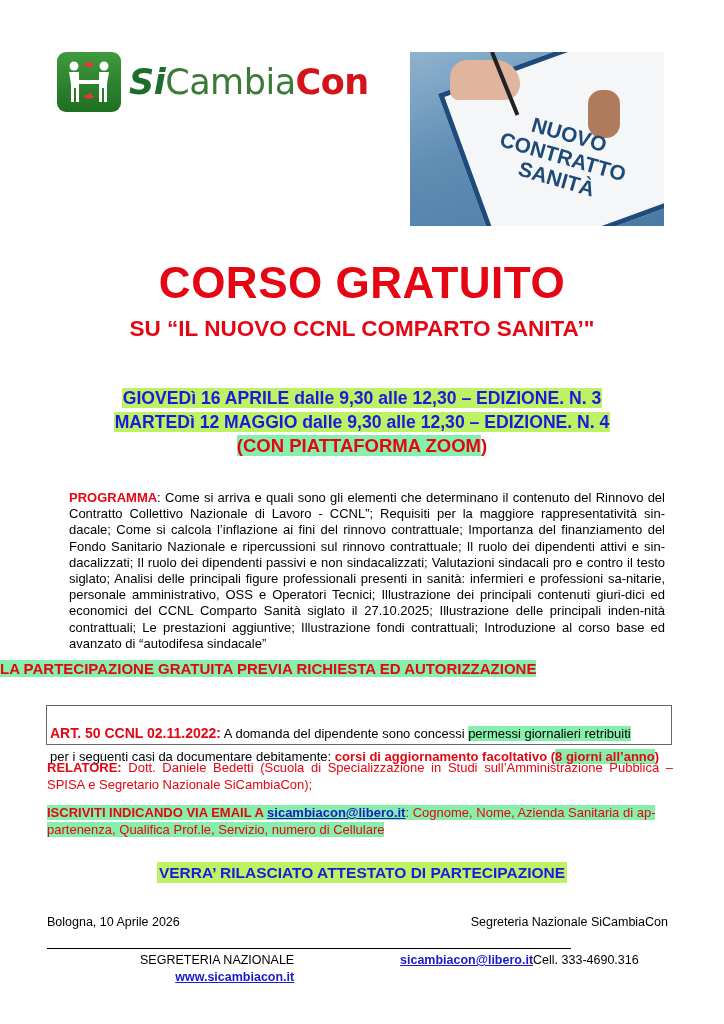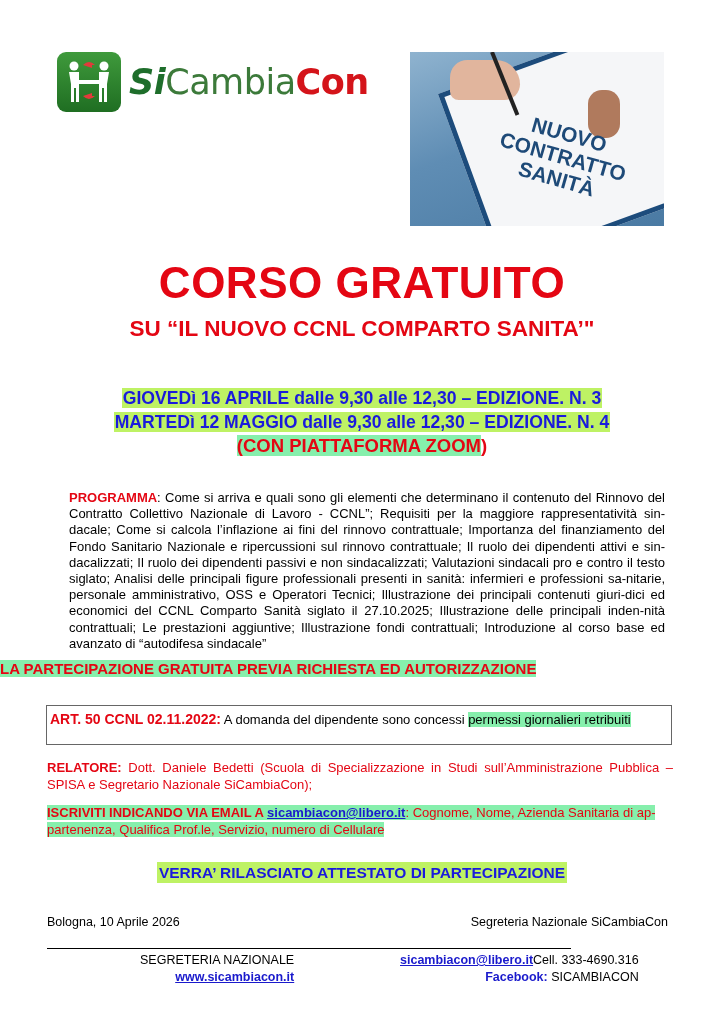--- a/index.html
+++ b/index.html
@@ -34,21 +34,21 @@
   
   .programma { left: 69px; top: 490px; width: 596px; font-size: 13px; line-height: 16.2px; text-align: justify; hyphens: none; }
   .red-b { color: #e40613; font-weight: bold; }
   .red { color: #e40613; }
 
   
   .partecipazione { left: 0; width: 724px; top: 660px; text-align: left; font-weight: bold; font-size: 15px; }
   .hl-yellow { background: #86efac; }
 
   
-  .art-box { left: 46px; top: 705px; width: 626px; height: 40px; border: 1px solid #666; box-sizing: border-box; padding: 6px 3px; font-size: 13px; line-height: 15px; }
+  .art-box { left: 46px; top: 705px; width: 626px; height: 40px; border: 1px solid #666; box-sizing: border-box; padding: 16px 3px; font-size: 13px; line-height: 23px; }
   .art-title { color: #e40613; font-weight: bold; font-size: 14px; }
 
   
   .relatore { left: 47px; top: 760px; width: 626px; font-size: 13px; line-height: 16.5px; color: #e40613; text-align: justify; }
   .iscriviti { left: 47px; top: 805px; width: 626px; font-size: 13px; line-height: 16.5px; color: #e40613; }
   .link { color: #1a1acc; text-decoration: underline; font-weight: bold; }
 
   
   .attestato { left: 0; width: 724px; top: 864px; text-align: center; font-weight: bold; font-size: 15.5px; }
 
@@ -106,20 +106,23 @@
 </div>
 
 <div class="abs partecipazione">
   <span class="hl-yellow red">LA PARTECIPAZIONE GRATUITA PREVIA RICHIESTA ED AUTORIZZAZIONE</span>
 </div>
 
 <div class="abs art-box">
   <div>
     <span class="art-title">ART. 50 CCNL 02.11.2022:</span><span> A domanda del dipendente sono concessi </span><span class="hl-yellow">permessi giornalieri retribuiti</span>
   </div>
+  <div>
+    <span>per i seguenti casi da documentare debitamente: </span><span class="red-b">corsi di aggiornamento facoltativo (</span><span class="red-b hl-yellow">8 giorni all’anno</span><span class="red-b">)</span>
+  </div>
 </div>
 
 <div class="abs relatore">
   <span style="font-weight:bold">RELATORE:</span><span> Dott. Daniele Bedetti (Scuola di Specializzazione in Studi sull’Amministrazione Pubblica – SPISA e Segretario Nazionale SiCambiaCon);</span>
 </div>
 
 <div class="abs iscriviti">
   <span class="hl-yellow"><span style="font-weight:bold">ISCRIVITI INDICANDO VIA EMAIL A </span><a class="link">sicambiacon@libero.it</a><span>: Cognome, Nome, Azienda Sanitaria di ap-partenenza, Qualifica Prof.le, Servizio, numero di Cellulare</span></span>
 </div>
 
@@ -129,14 +132,13 @@
 
 <div class="abs place-date">Bologna, 10 Aprile 2026</div>
 <div class="abs segreteria-sign">Segreteria Nazionale SiCambiaCon</div>
 <div class="abs footer-rule"></div>
 <div class="abs footer-left center">
   <div>SEGRETERIA NAZIONALE</div>
   <div><a class="link">www.sicambiacon.it</a></div>
 </div>
 <div class="abs footer-right center">
   <div><a class="link" style="font-weight:bold">sicambiacon@libero.it</a><span>Cell. 333-4690.316</span></div>
-  <div><span class="fb-label">Facebook:</span><span> SICAMBIACON</span></div>
 </div>
 
 </body></html>

